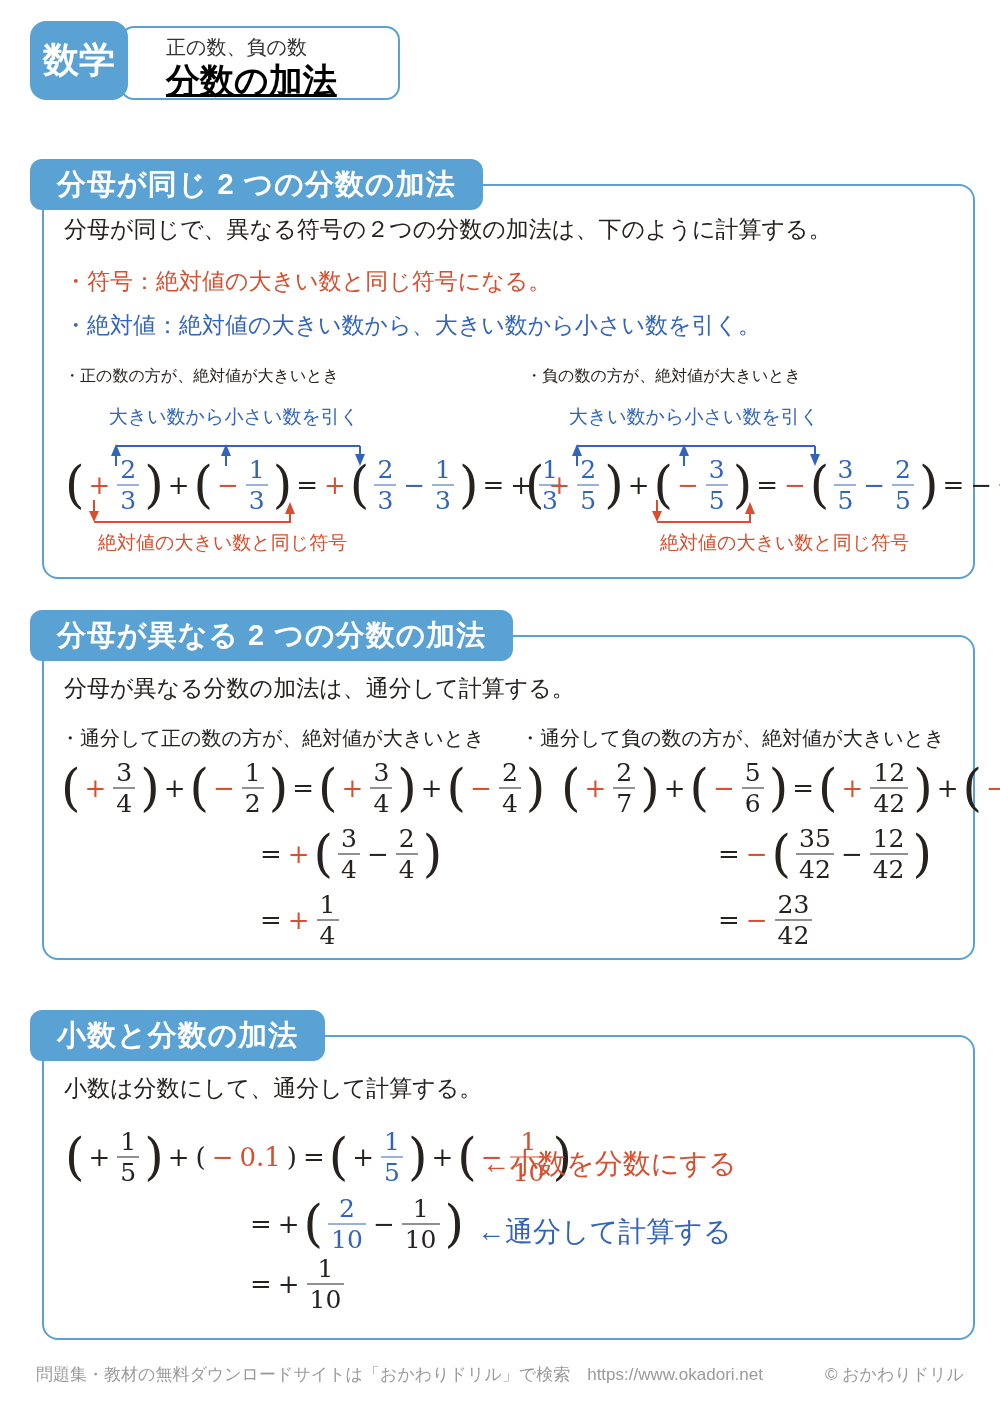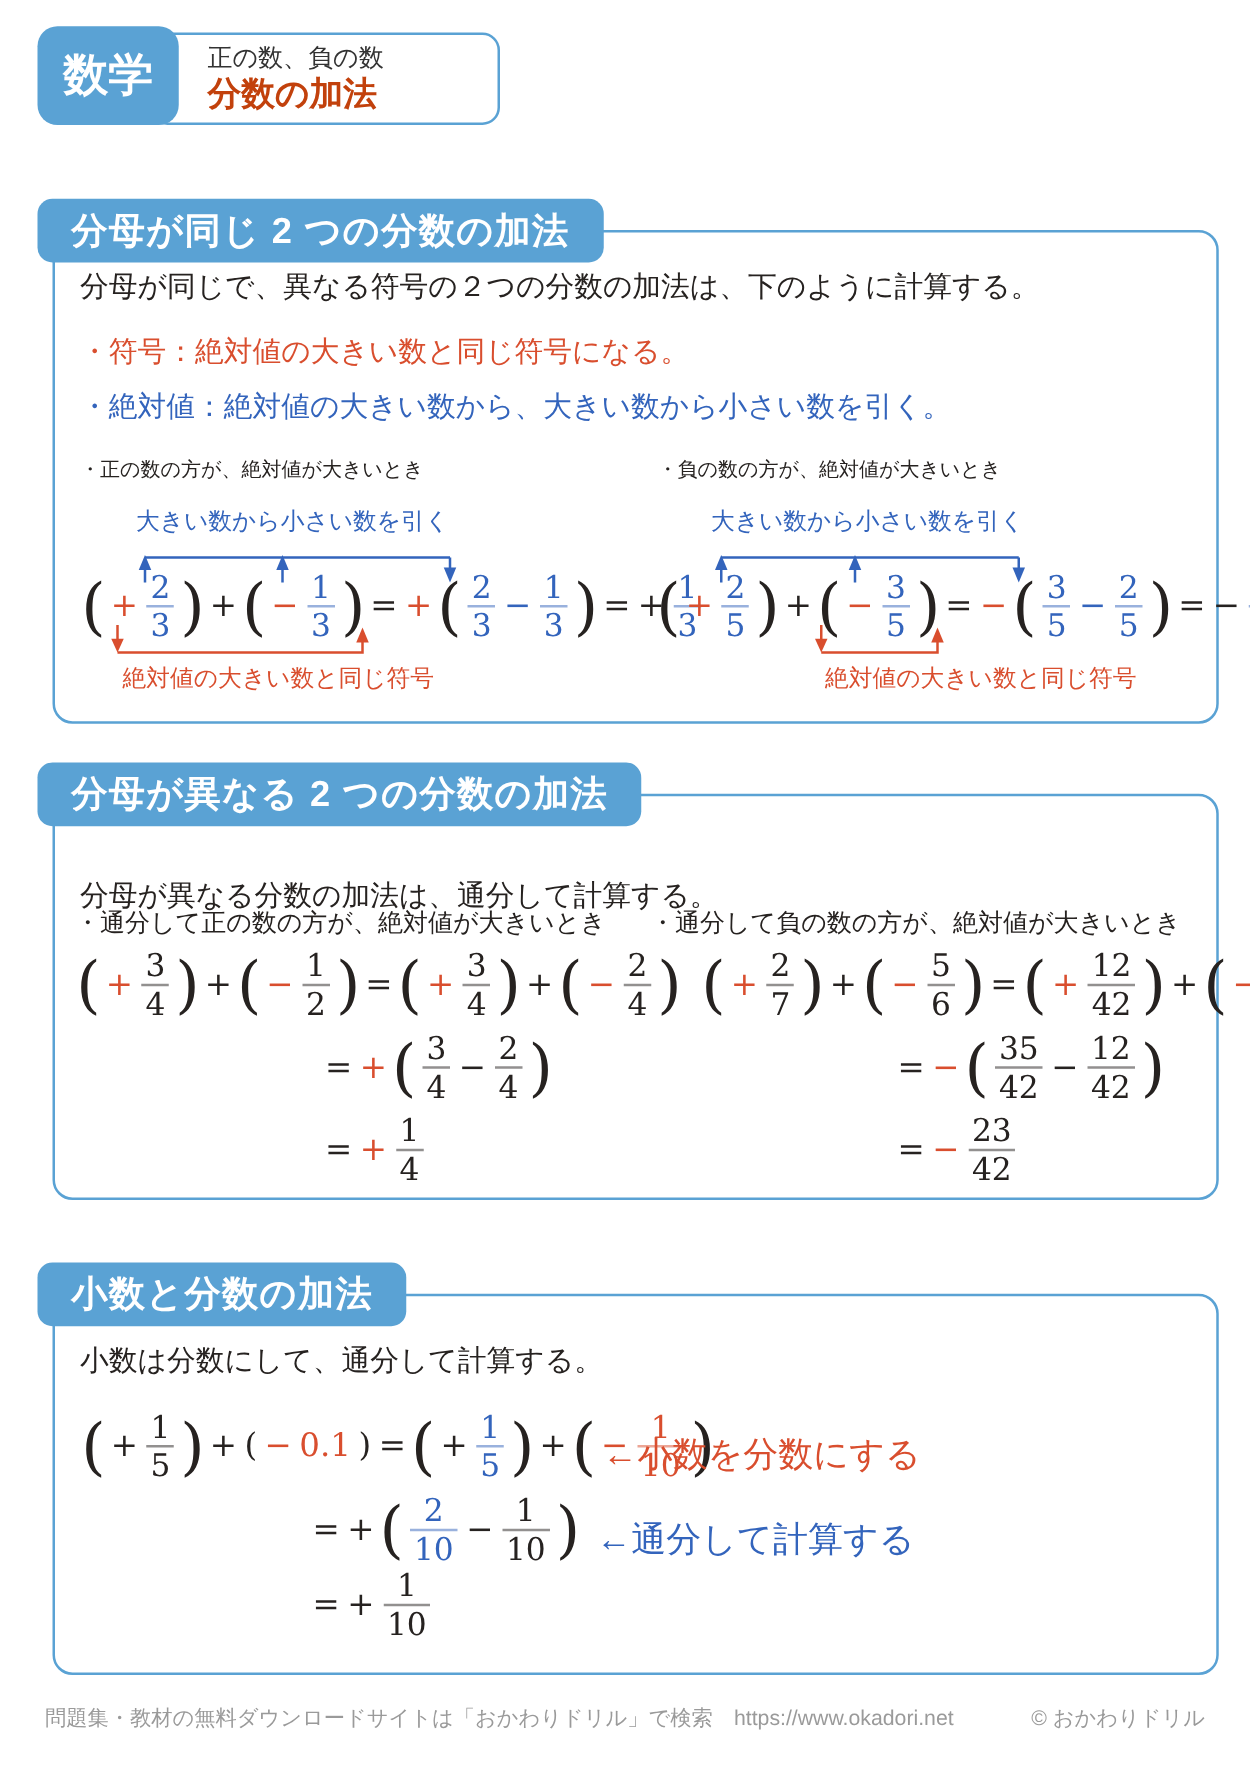--- a/index.html
+++ b/index.html
@@ -2,42 +2,42 @@
 <html><head>
 <meta charset="utf-8">
 <style>
   html,body{margin:0;padding:0;background:#fff;}
   .page{position:relative;width:1000px;height:1415px;background:#ffffff;overflow:hidden;
         font-family:"Liberation Serif","DejaVu Serif",serif;color:var(--ink,#262220);}
   .gothic{font-family:"Liberation Sans","DejaVu Sans",sans-serif;}
   .mincho{font-family:"Liberation Serif","DejaVu Serif",serif;}
 
   
-  .badge{position:absolute;left:30px;top:21px;width:113px;height:79px;background:var(--accent);
+  .badge{position:absolute;left:30px;top:21px;width:98px;height:79px;background:var(--accent);
          color:#fff;border-radius:16px;display:flex;align-items:center;justify-content:center;
          font-size:36px;font-weight:bold;z-index:2;}
   .topic-box{position:absolute;left:120px;top:26px;width:280px;height:74px;background:#fff;
          border:2.5px solid var(--accent);border-radius:14px;box-sizing:border-box;
          padding:7px 0 0 44px;z-index:1;}
   .topic-sub{font-size:20px;color:#333;line-height:1.2;}
-  .topic-main{font-size:27px;font-weight:bold;color:#c2410c;line-height:1.25;}
+  .topic-main{font-size:34px;font-weight:bold;color:#000000;line-height:1.25;text-decoration:underline;}
 
   
   .panel{position:absolute;left:42px;width:933px;border:2.5px solid var(--accent);
          border-radius:16px;background:#fff;box-sizing:border-box;}
   .s1{top:184px;height:395px;}
   .s2{top:635px;height:325px;}
   .s3{top:1035px;height:305px;}
   .pill{position:absolute;top:-27px;left:-14px;height:51px;background:var(--accent);color:#fff;
         border-radius:12px;display:flex;align-items:center;padding:0 27px;font-size:29px;
         font-weight:bold;letter-spacing:1px;white-space:nowrap;z-index:3;}
 
   .intro{position:absolute;left:20px;font-size:23px;white-space:nowrap;}
   .s1 .intro{top:28px;}
-  .s2 .intro{top:36px;margin-top:28px;}
+  .s2 .intro{top:36px;}
   .s3 .intro{top:36px;}
   .rule{position:absolute;left:20px;font-size:23px;white-space:nowrap;}
   .rule.r-red{top:80px;color:var(--red);}
   .rule.r-blue{top:124px;color:var(--blue);}
 
   .case-heading{position:absolute;font-size:16px;white-space:nowrap;}
   .s1 .case-heading.ch-left{left:20px;top:180px;}
   .s1 .case-heading.ch-right{left:482px;top:180px;}
   .s2 .case-heading{font-size:20px;top:88px;}
   .s2 .case-heading.ch-left{left:16px;}

